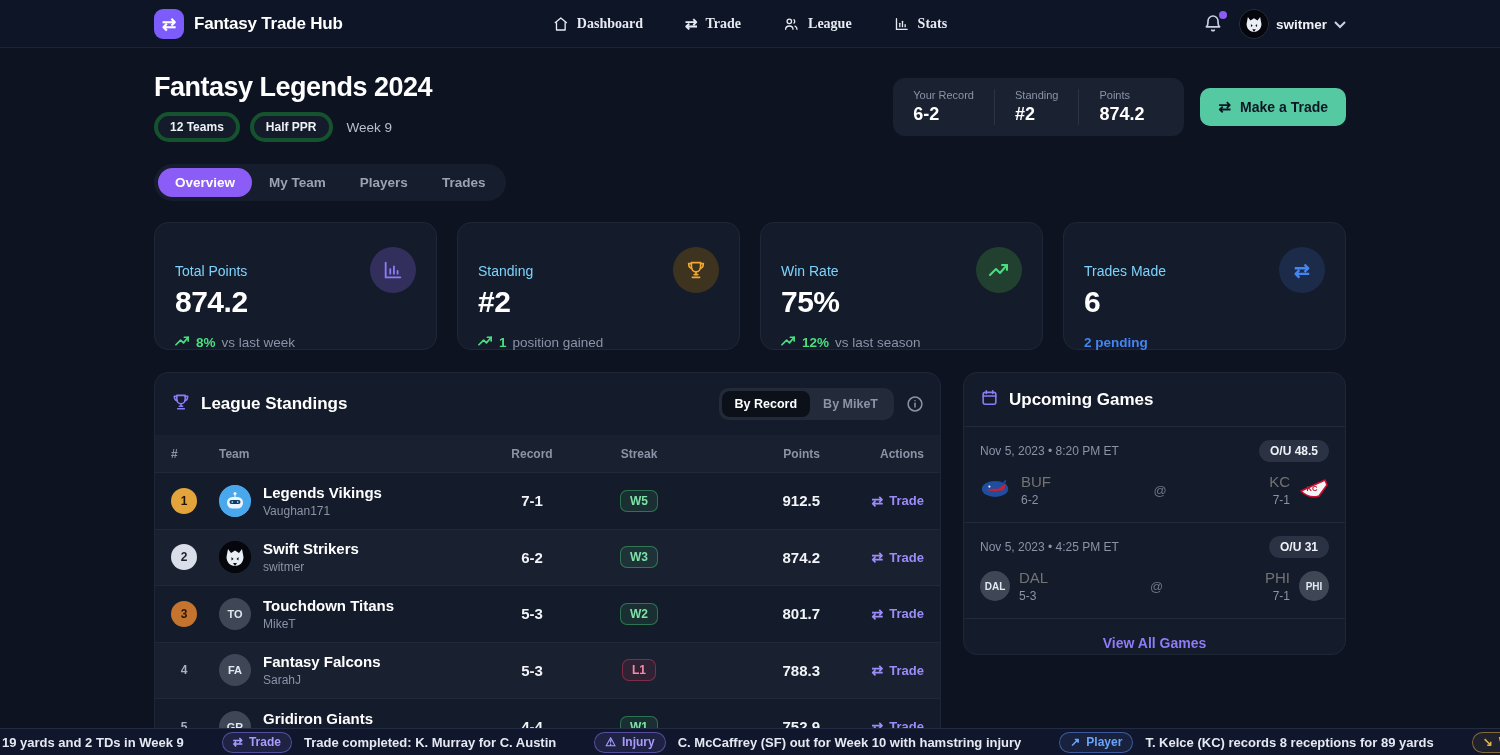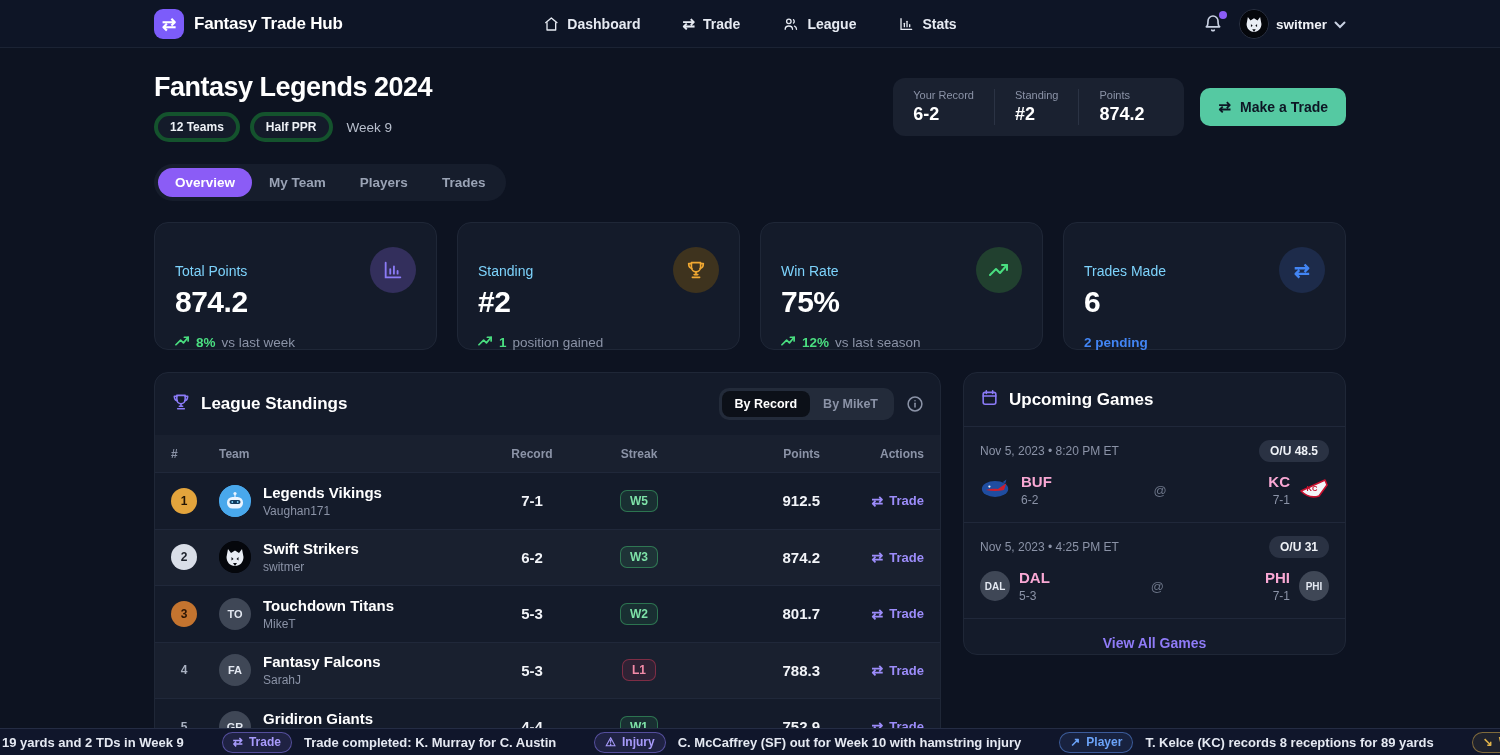--- a/index.html
+++ b/index.html
@@ -11,21 +11,21 @@
     position:relative;
   }
   .container { width:1192px; margin:0 auto; }
 
   
   .topnav { height:48px; background:#0e1526; border-bottom:1px solid #1b2334; }
   .topnav-inner { height:48px; display:flex; align-items:center; justify-content:space-between; }
   .brand { display:flex; align-items:center; gap:10px; }
   .brand-logo { width:30px; height:30px; border-radius:9px; background:#7c5cfa; display:flex; align-items:center; justify-content:center; color:#fff; font-size:17px; font-weight:700; }
   .brand-name { font-size:17px; font-weight:800; letter-spacing:-0.2px; color:#fff; }
-  .nav-menu { display:flex; gap:42px; position:absolute; left:50%; transform:translateX(-50%); }
+  .nav-menu { display:flex; gap:42px; position:absolute; left:50%; transform:translateX(-50%);font-family:Liberation Serif, serif; }
   .nav-item { display:flex; align-items:center; gap:8px; font-size:14px; font-weight:600; color:#e6eaf2; cursor:pointer; }
   .nav-item svg { display:block; }
   .nav-right { display:flex; align-items:center; gap:14px; }
   .bell-wrap { position:relative; width:22px; height:22px; cursor:pointer; }
   .bell-dot { position:absolute; top:-2px; right:-2px; width:8px; height:8px; border-radius:50%; background:#8b5cf6; }
   .nav-avatar { width:30px; height:30px; border-radius:50%; overflow:hidden; background:#05070c; border:1px solid #2a3142; cursor:pointer; }
   .nav-user { display:flex; align-items:center; gap:7px; cursor:pointer; }
   .nav-username { font-size:13.5px; font-weight:700; color:#f0f2f7; }
 
   
@@ -110,21 +110,21 @@
 
   
   .upcoming-panel { height:283px; }
   .upcoming-head { display:flex; align-items:center; gap:10px; padding:15px 16px; border-bottom:1px solid #20283a; }
   .game-block { padding:13px 16px 15px; border-bottom:1px solid #20283a; }
   .game-toprow { display:flex; align-items:center; justify-content:space-between; }
   .game-date { font-size:12px; color:#8b93a7; }
   .ou-pill { background:#2a3243; border-radius:999px; padding:4px 11px; font-size:12px; font-weight:700; color:#eef1f6; }
   .game-teams { display:flex; align-items:center; justify-content:space-between; margin-top:11px; }
   .team-side { display:flex; align-items:center; gap:9px; }
-  .team-abbr { font-size:15px; font-weight:700; color:#f9a8d4; }
+  .team-abbr { font-size:15px; font-weight:400; color:#737373; }
   .team-rec { font-size:12px; color:#8b93a7; margin-top:3px; }
   .side-right { text-align:right; }
   .at-symbol { font-size:13px; color:#6b7487; }
   .team-logo-badge { width:30px; height:30px; border-radius:50%; background:#3f4756; display:flex; align-items:center; justify-content:center; font-size:10px; font-weight:700; color:#e3e8f1; flex:none; }
   .view-all { text-align:center; padding:16px; color:#8f7bf7; font-size:14px; font-weight:600; cursor:pointer; }
 
   
   .ticker { position:absolute; left:0; bottom:0; width:1500px; height:27px; background:#10162b; border-top:1px solid #242c44; display:flex; align-items:center; overflow:hidden; }
   .ticker-track { display:flex; align-items:center; gap:38px; white-space:nowrap; padding-left:2px; }
   .ticker-item { display:flex; align-items:center; gap:12px; font-size:13px; color:#e5e9f2; font-weight:600; }

